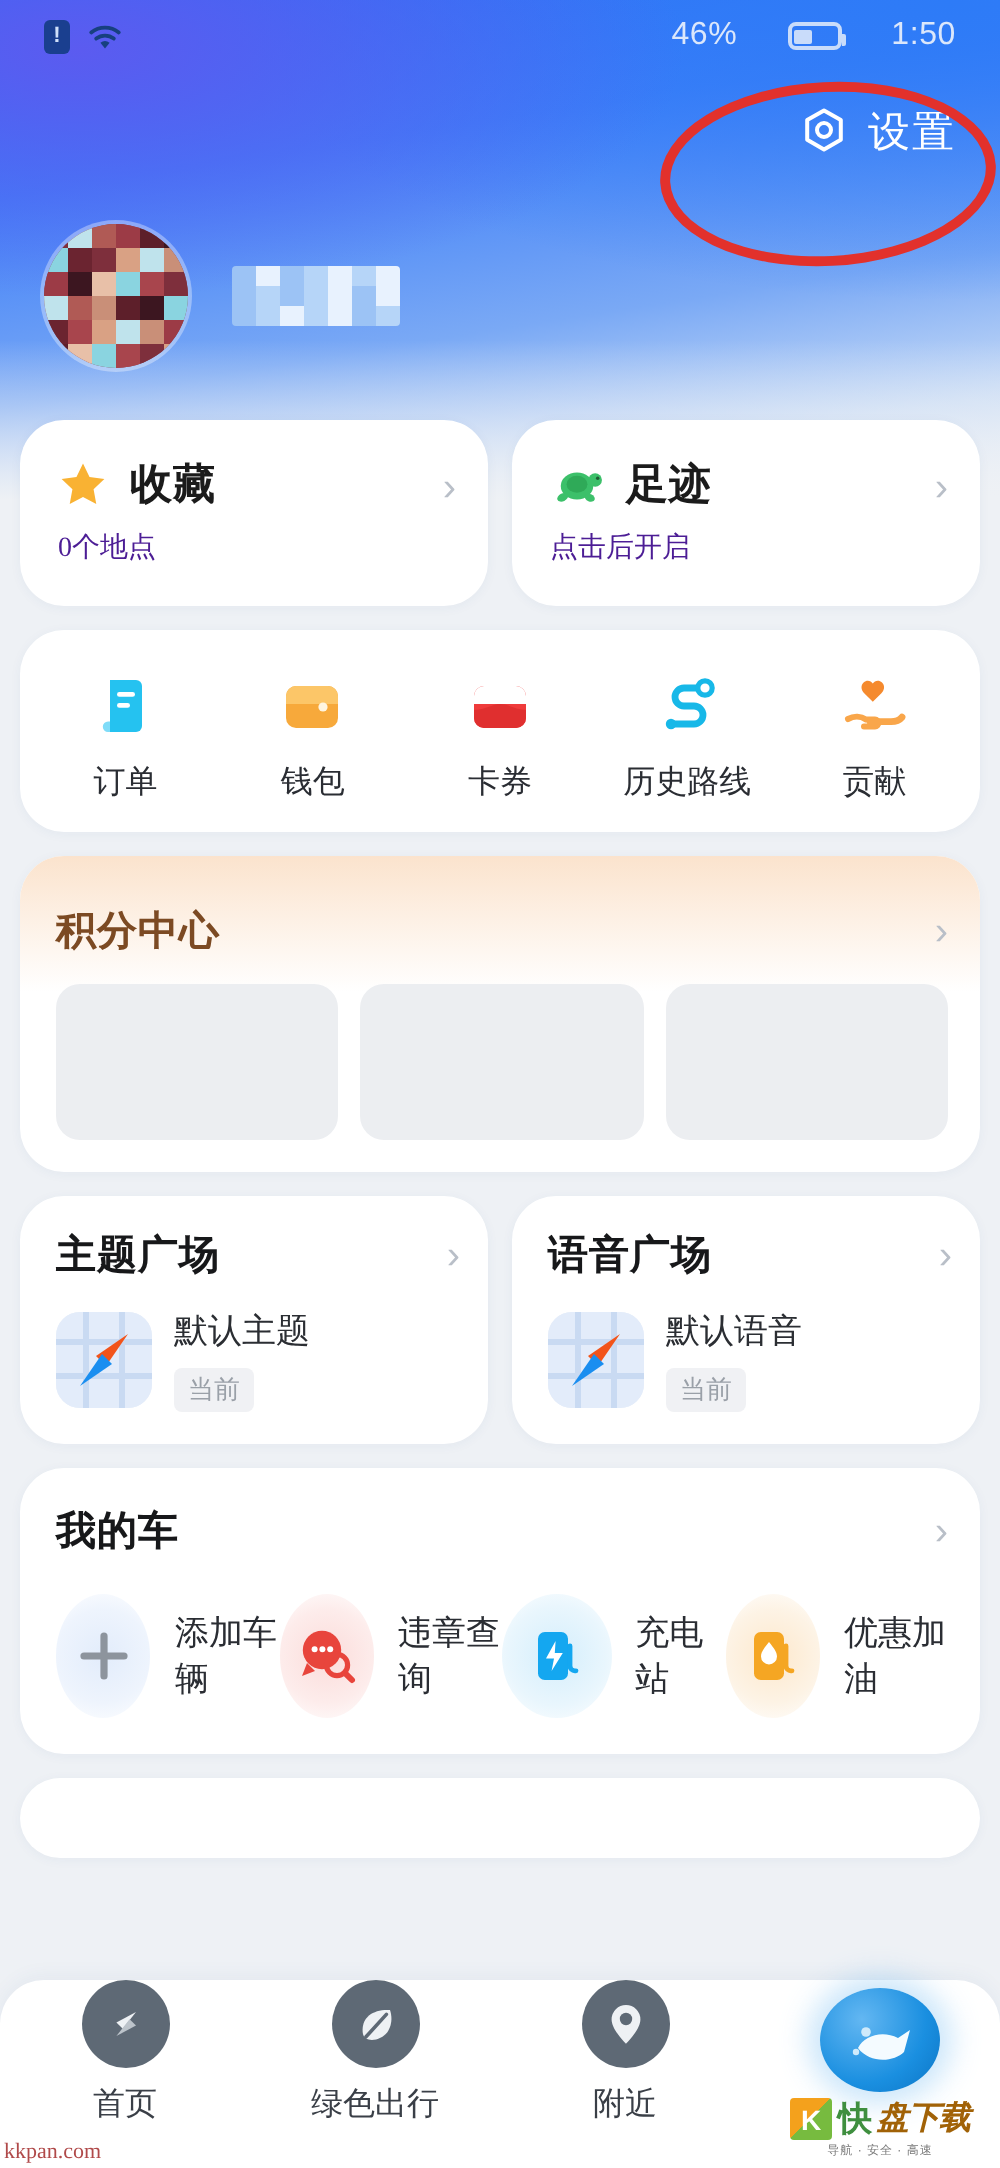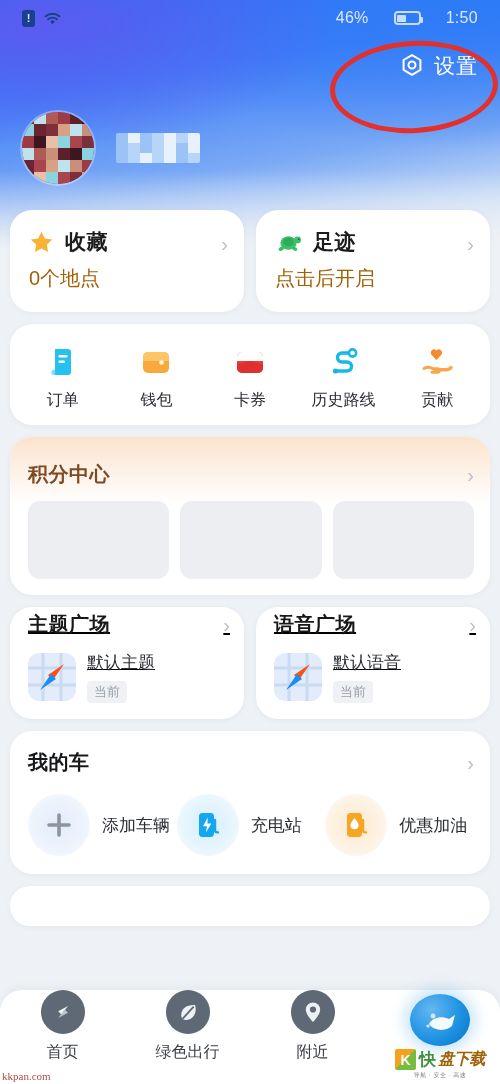--- a/index.html
+++ b/index.html
@@ -90,21 +90,21 @@
   }
   .row-2{ display:flex; gap:12px; margin:0 10px 12px 10px; }
   .row-2 .card{ flex:1; margin:0; }
 
   .chev{ color:#b9bfc8; font-size:20px; font-weight:300; line-height:1; }
 
   
   .fav-card{ padding:18px 16px 20px 18px; position:relative; }
   .fav-top{ display:flex; align-items:center; gap:10px; }
   .fav-title{ font-size:21px; font-weight:bold; color:#1b1b1b; letter-spacing:.5px; }
-  .fav-sub{ font-size:20px; color:#a16207; margin-top:9px; margin-left:1px; }
+  .fav-sub{ font-size:14px; color:#4c1d95; margin-top:9px; margin-left:1px;font-family:Liberation Serif, serif; }
   .fav-card .chev{ position:absolute; right:16px; top:24px; }
 
   
   .grid5{ display:flex; padding:20px 6px 14px 6px; }
   .grid5 .g-item{ flex:1; display:flex; flex-direction:column; align-items:center; gap:10px; }
   .g-label{ font-size:16px; color:#2a2d33; }
 
   
   .points-card{ position:relative; overflow:hidden; padding:0 0 16px 0; }
   .points-head-bg{
@@ -113,21 +113,21 @@
   }
   .points-head{
     position:relative; display:flex; align-items:center; justify-content:space-between;
     padding:17px 16px 0 18px; height:58px;
   }
   .points-title{ font-size:20px; font-weight:bold; color:#7c4a23; letter-spacing:.5px; }
   .skeletons{ position:relative; display:flex; gap:11px; padding:6px 16px 0 18px; }
   .skeleton{ flex:1; height:78px; border-radius:12px; background:#eceef1; }
 
   
-  .plaza-card{ padding:4px 14px 16px 18px; position:relative;text-decoration:underline; }
+  .plaza-card{ padding:16px 14px 16px 18px; position:relative; }
   .plaza-top{ display:flex; align-items:center; justify-content:space-between; }
   .plaza-title{ font-size:20px; font-weight:bold; color:#17181a; letter-spacing:.5px; }
   .plaza-body{ display:flex; align-items:center; gap:11px; margin-top:13px; }
   .plaza-text .t1{ font-size:17px; color:#2b2e33; }
   .plaza-text .t2{
     display:inline-block; margin-top:7px; font-size:13px; color:#9aa0a8;
     background:#f0f1f4; border-radius:4px; padding:2px 7px;
   }
   .map-thumb{
     width:48px; height:48px; border-radius:12px; position:relative; overflow:hidden;
@@ -434,20 +434,34 @@
 
       <div class="car-item">
         <span class="car-badge" style="background:radial-gradient(circle,#e2ecfb 0%,#eef4fd 60%,#ffffff 100%)">
           <svg width="34" height="34" viewBox="0 0 34 34">
             <path d="M17 7v20M7 17h20" stroke="#8d949d" stroke-width="3.6" stroke-linecap="round"></path>
           </svg>
         </span>
         <span class="car-label">添加车辆</span>
       </div>
 
+      <div class="car-item">
+        <span class="car-badge" style="background:radial-gradient(circle,#fbdcda 0%,#fdeceb 60%,#ffffff 100%)">
+          <svg width="36" height="36" viewBox="0 0 36 36">
+            <circle cx="16" cy="15" r="9.6" fill="#e8453c"></circle>
+            <path d="M8.5 21.5 6 28l6.5-2.5z" fill="#e8453c"></path>
+            <circle cx="12.3" cy="14.6" r="1.5" fill="#fff"></circle>
+            <circle cx="16.2" cy="14.6" r="1.5" fill="#fff"></circle>
+            <circle cx="20.1" cy="14.6" r="1.5" fill="#fff"></circle>
+            <circle cx="23.5" cy="22.5" r="5.3" fill="none" stroke="#e8453c" stroke-width="2.6"></circle>
+            <path d="M27.4 26.4 31 30" stroke="#e8453c" stroke-width="3" stroke-linecap="round"></path>
+          </svg>
+        </span>
+        <span class="car-label">违章查询</span>
+      </div>
 
       <div class="car-item">
         <span class="car-badge" style="background:radial-gradient(circle,#d4eefc 0%,#e9f6fd 60%,#ffffff 100%)">
           <svg width="34" height="34" viewBox="0 0 34 34">
             <rect x="8" y="5" width="15" height="24" rx="3.4" fill="#14a7f0"></rect>
             <path d="M16.8 9.5 12 18.2h4l-1.2 6.3 5.6-9h-4z" fill="#fff"></path>
             <path d="M24 12v10a2.4 2.4 0 0 0 2.4 2.4h.6" fill="none" stroke="#14a7f0" stroke-width="2.4" stroke-linecap="round"></path>
           </svg>
         </span>
         <span class="car-label">充电站</span>

